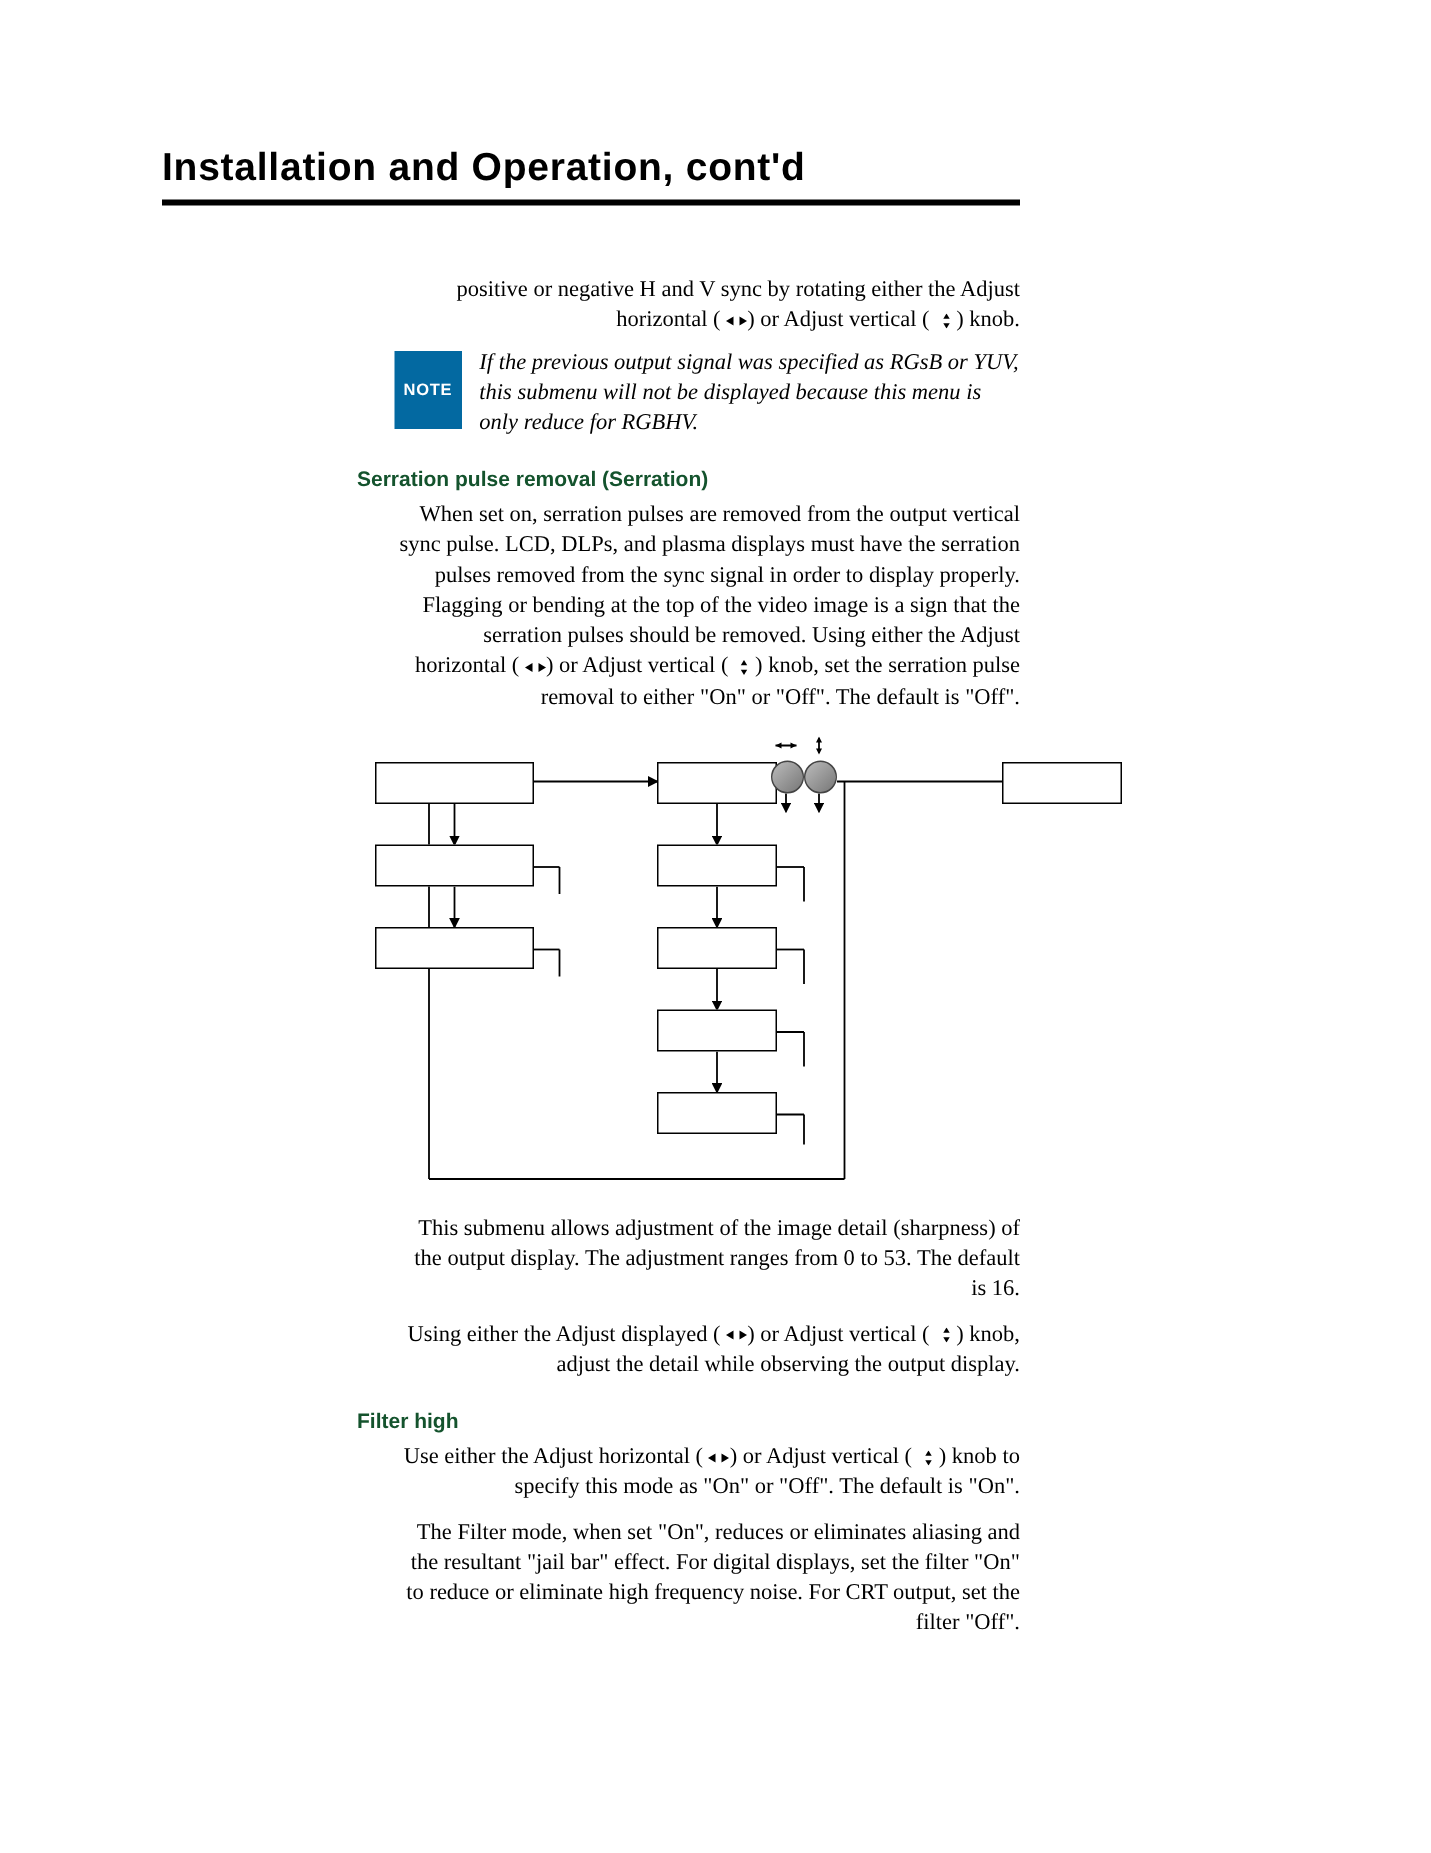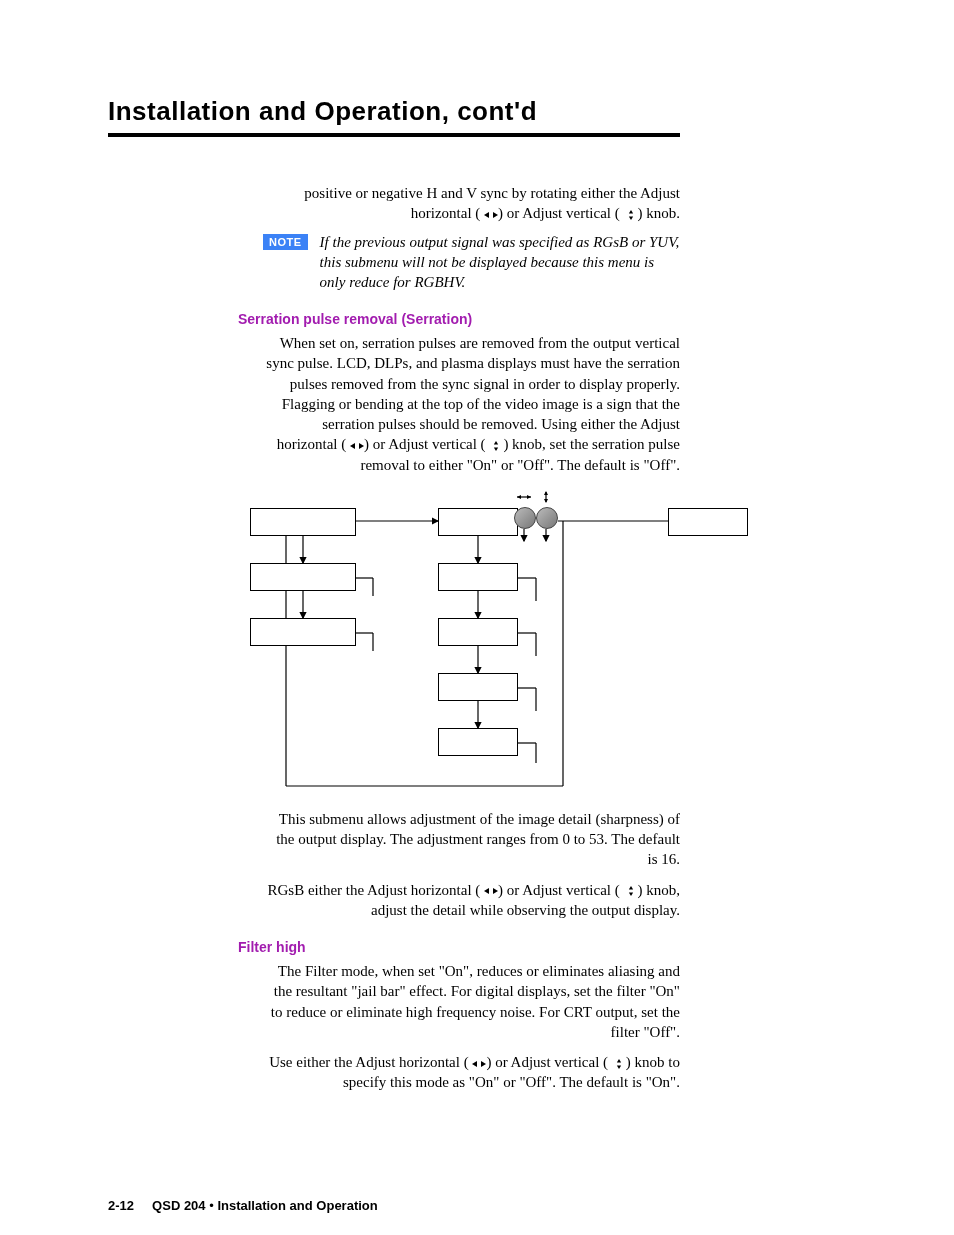--- a/index.html
+++ b/index.html
@@ -34,42 +34,42 @@
     font-family: Verdana, Geneva, sans-serif;
     font-weight: 700;
     font-size: 19px;
     color: #333;
     margin: 36px 0 6px 75px;
   }
   .section-h2 {
     font-family: Verdana, Geneva, sans-serif;
     font-weight: 700;
     font-size: 14px;
-    color: #a21caf;
+    color: #14532d;
     margin: 18px 0 4px 130px;
   }
   .body-para {
     margin: 2px 0 8px 155px;
     text-align: right;
   }
   .body-para + .body-para { margin-top: 10px; }
   .note-row {
     display: flex;
     align-items: flex-start;
     margin: 6px 0 12px 155px;
     gap: 12px;
   }
   .note-badge {
-    background: #3b82f6;
+    background: #0369a1;
     color: #fff;
     font-family: Arial, Helvetica, sans-serif;
     font-weight: 700;
     font-size: 11px;
     letter-spacing: .5px;
-    padding: 1px 6px;
+    padding: 19px 6px;
     display: inline-block;
     flex: 0 0 auto;
     margin-top: 2px;
   }
   .note-text {
     font-style: italic;
     flex: 1;
   }
   .knob-h, .knob-v {
     display: inline-block;
@@ -215,46 +215,39 @@
     <div class="flow-box" style="left:200px; top:237px; width:80px; height:28px;"></div>
 
     <div class="flow-box" style="left:430px; top:17px; width:80px; height:28px;"></div>
 
     <div class="knob-circle" style="left:276px; top:16px;"></div>
     <div class="knob-circle" style="left:298px; top:16px;"></div>
   </div>
 
   <p class="body-para">This submenu allows adjustment of the image detail (sharpness) of the output display.  The adjustment ranges from 0 to 53.  The default is 16.</p>
   <p class="body-para">
-    <span>RGsB either the Adjust horizontal (</span>
+    <span>Using either the Adjust displayed (</span>
     <svg class="knob-h" viewBox="0 0 14 10">
         <polygon points="0,5 5,2 5,8" fill="#000"></polygon>
         <polygon points="14,5 9,2 9,8" fill="#000"></polygon>
       </svg><span>) or Adjust vertical (</span>
     <svg class="knob-v" viewBox="0 0 10 14">
         <polygon points="5,0 2,5 8,5" fill="#000"></polygon>
         <polygon points="5,14 2,9 8,9" fill="#000"></polygon>
       </svg><span>) knob, adjust the detail while observing the output display.</span>
   </p>
 
   <h3 class="section-h2">Filter high</h3>
+  <p class="body-para">
+    <span>Use either the Adjust horizontal (</span>
+    <svg class="knob-h" viewBox="0 0 14 10">
+        <polygon points="0,5 5,2 5,8" fill="#000"></polygon>
+        <polygon points="14,5 9,2 9,8" fill="#000"></polygon>
+      </svg><span>) or Adjust vertical (</span>
+    <svg class="knob-v" viewBox="0 0 10 14">
+        <polygon points="5,0 2,5 8,5" fill="#000"></polygon>
+        <polygon points="5,14 2,9 8,9" fill="#000"></polygon>
+      </svg><span>) knob to specify this mode as "On" or "Off".  The default is "On".</span>
+  </p>
   <p class="body-para">The Filter mode, when set "On", reduces or eliminates aliasing and the resultant "jail bar" effect.  For digital displays, set the filter "On" to reduce or eliminate high frequency noise.  For CRT output, set the filter "Off".</p>
-  <p class="body-para">
-    <span>Use either the Adjust horizontal (</span>
-    <svg class="knob-h" viewBox="0 0 14 10">
-        <polygon points="0,5 5,2 5,8" fill="#000"></polygon>
-        <polygon points="14,5 9,2 9,8" fill="#000"></polygon>
-      </svg><span>) or Adjust vertical (</span>
-    <svg class="knob-v" viewBox="0 0 10 14">
-        <polygon points="5,0 2,5 8,5" fill="#000"></polygon>
-        <polygon points="5,14 2,9 8,9" fill="#000"></polygon>
-      </svg><span>) knob to specify this mode as "On" or "Off".  The default is "On".</span>
-  </p>
-
-  <div class="footer">
-    <span>2-12</span>
-    &nbsp;&nbsp;&nbsp;
-    <span>QSD 204</span>
-    <span class="light"> • </span>
-    <span>Installation and Operation</span>
-  </div>
+
 
 </div>
 
 </body></html>

